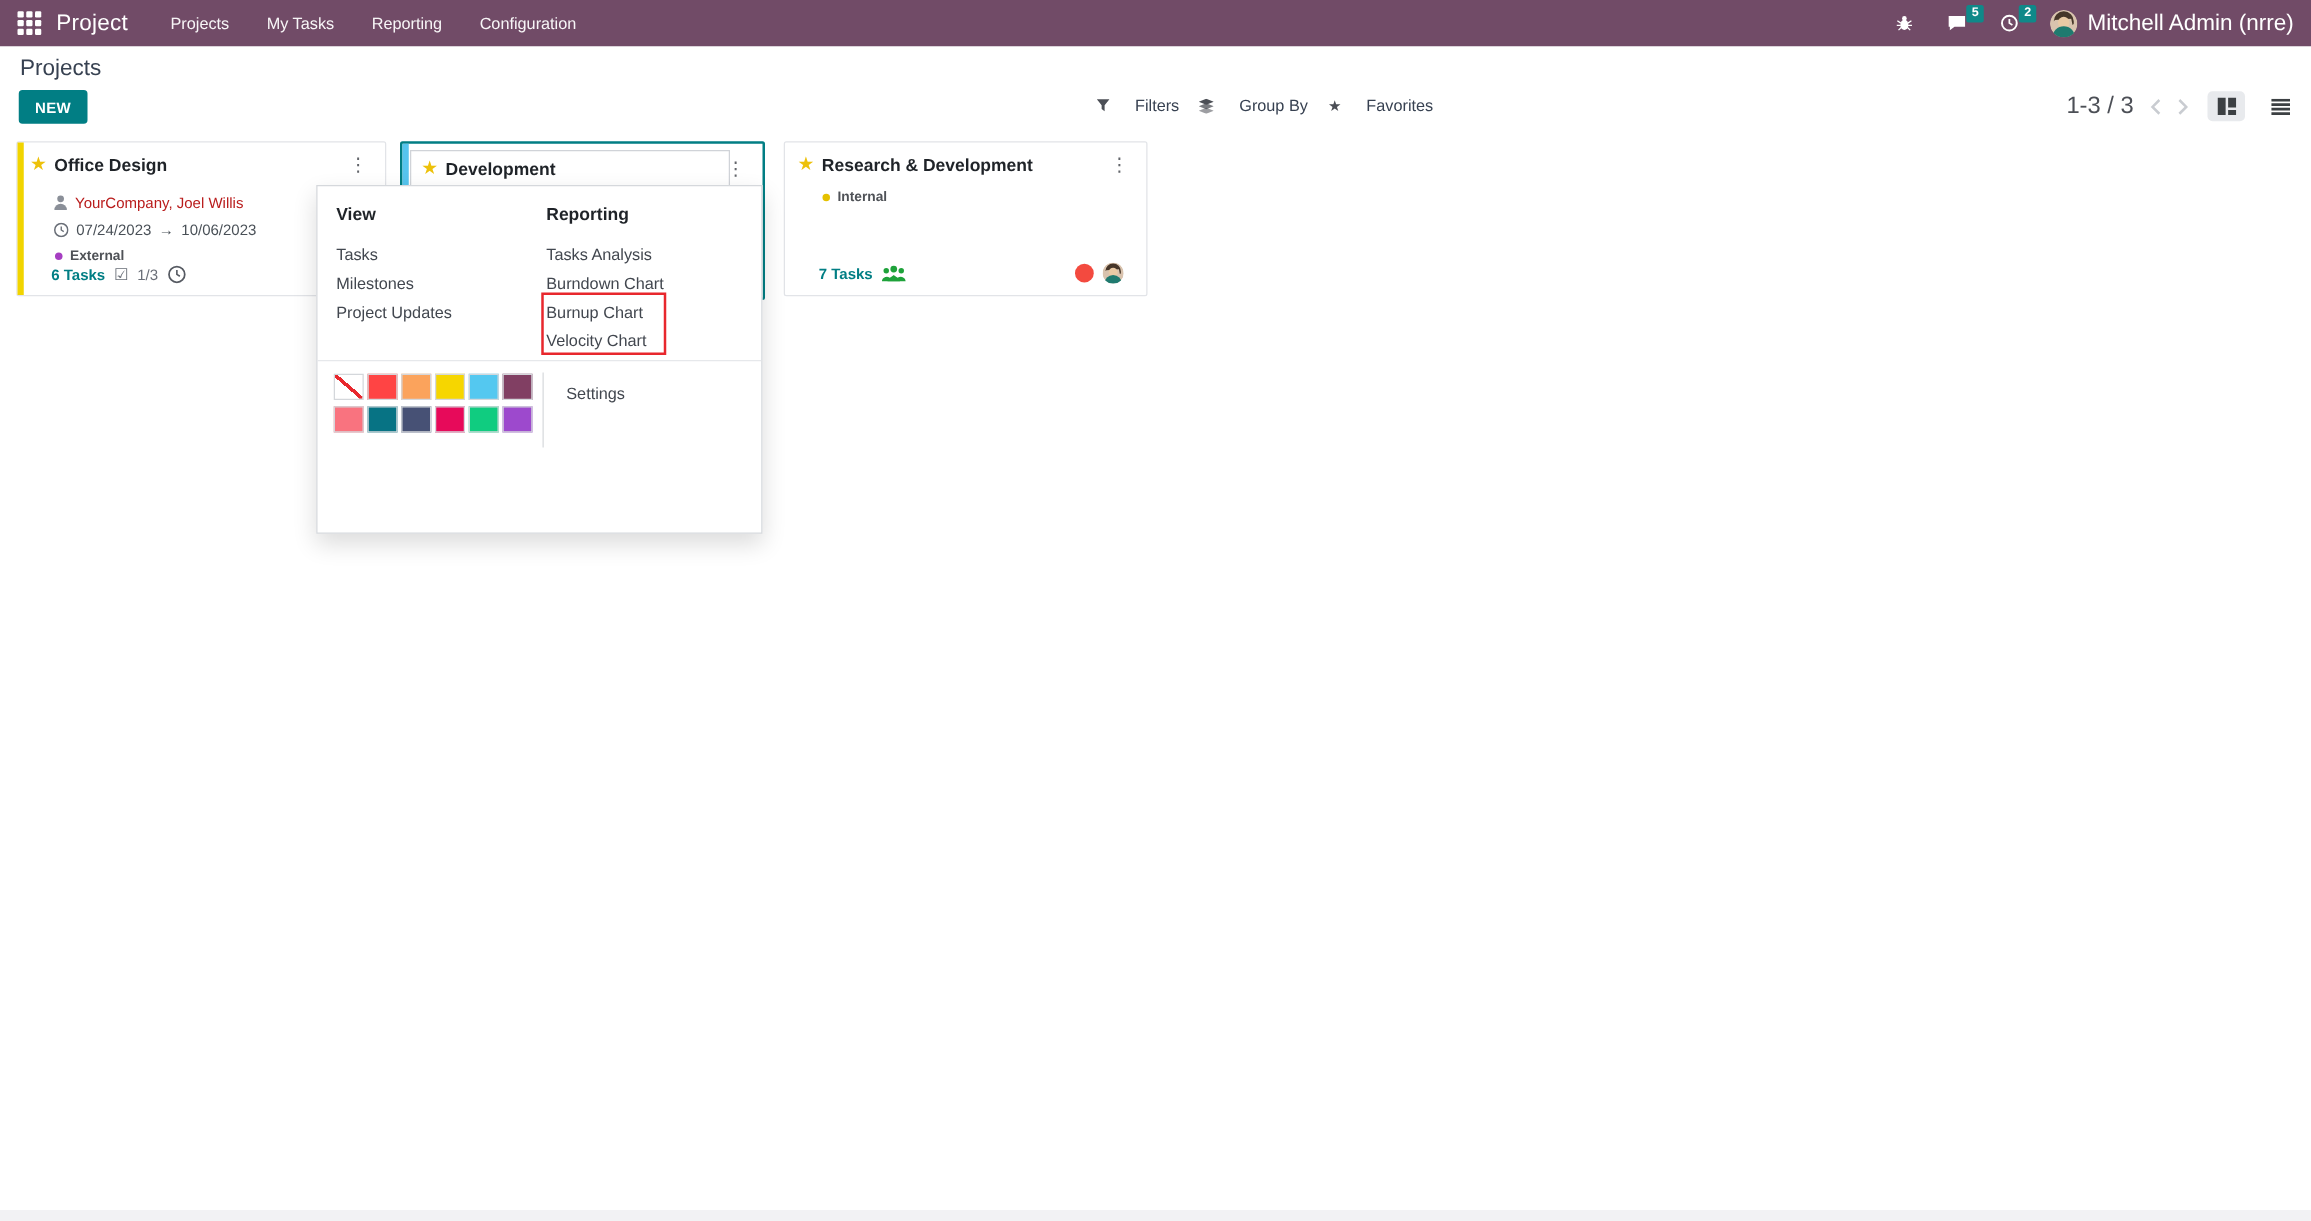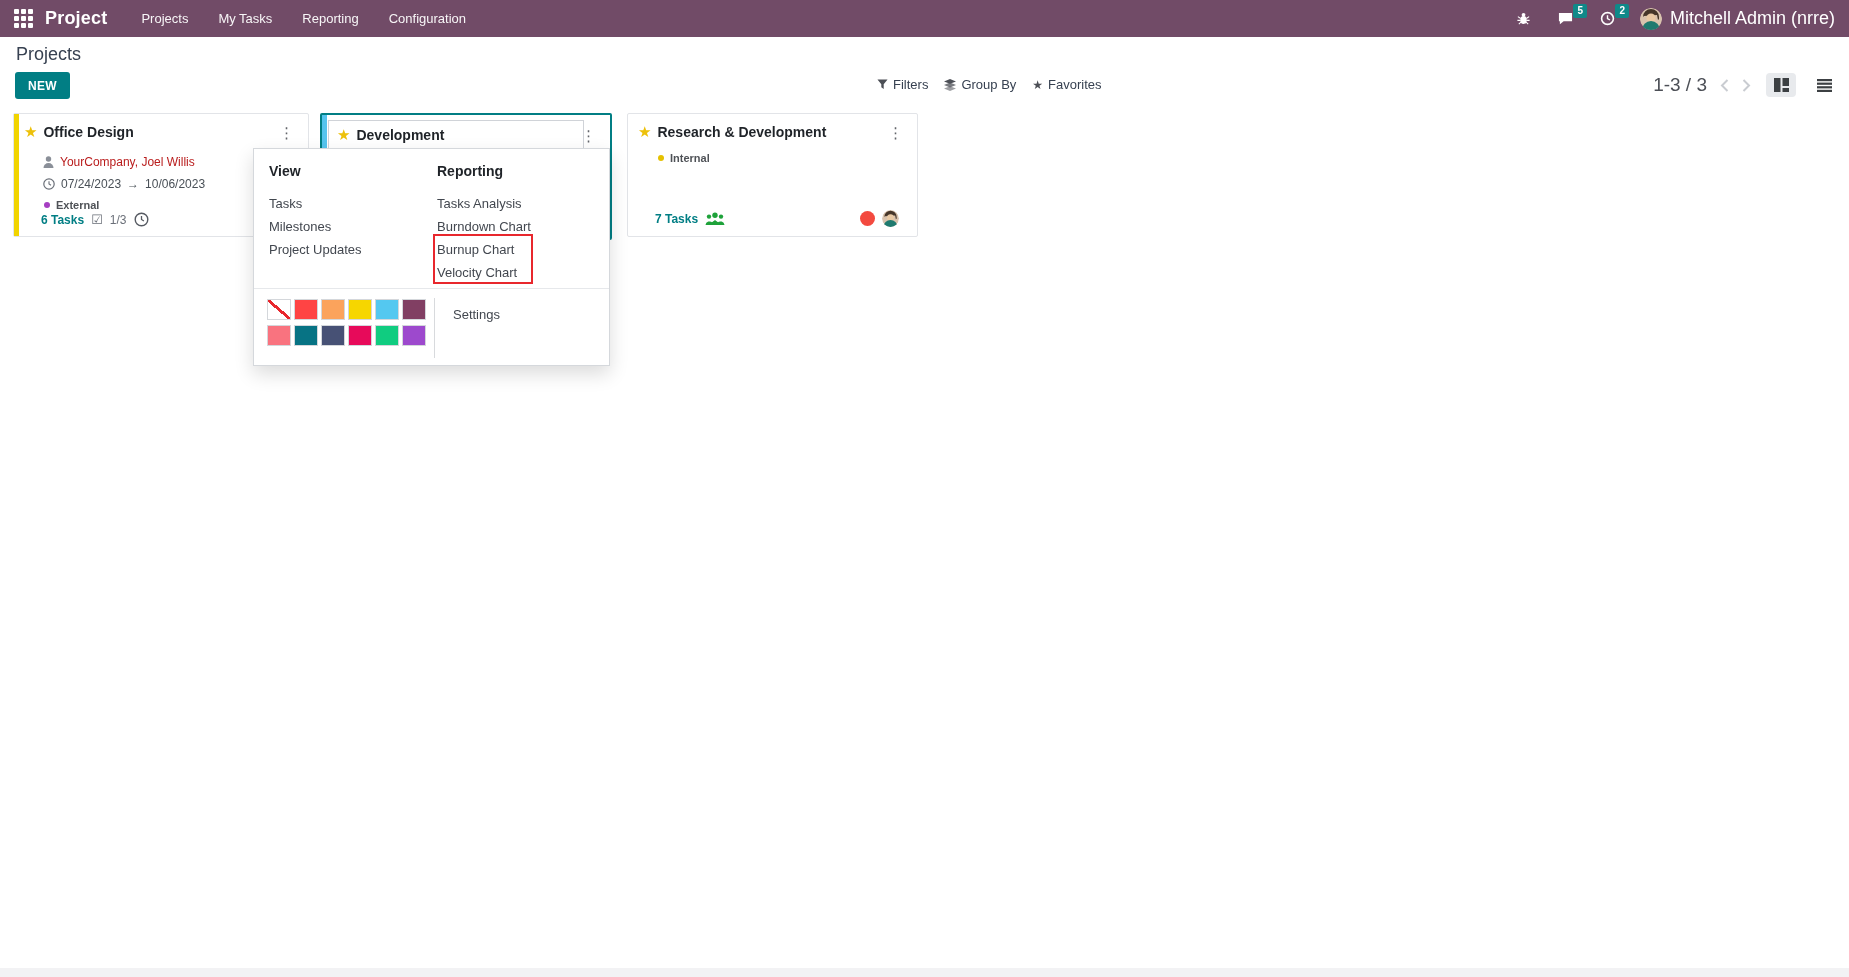--- a/index.html
+++ b/index.html
@@ -6,21 +6,21 @@
   html,body { width:1849px; height:977px; overflow:hidden; background:#fff;
     font-family:"Liberation Sans", sans-serif; color:#42474f; }
   .page { position:relative; width:1849px; height:977px; }
 
   
   .navbar { position:absolute; top:0; left:0; right:0; height:37px;
     display:flex; align-items:center; padding:0 14px; color:#fff; }
   .grid-icon { display:grid; grid-template-columns:repeat(3,5px); grid-template-rows:repeat(3,5px);
     gap:2px; margin-right:12px; cursor:pointer; }
   .grid-icon i { background:#fff; border-radius:1px; display:block; }
-  .app-name { font-size:18px; font-weight:bold; margin-right:34px; letter-spacing:.2px; }
+  .app-name { font-size:18px; font-weight:normal; margin-right:34px; letter-spacing:.2px; }
   .nav-menu { display:flex; gap:30px; font-size:13px; }
   .nav-menu .nav-item { cursor:pointer; opacity:.95; }
   .nav-right { margin-left:auto; display:flex; align-items:center; gap:22px; }
   .nav-ic { position:relative; width:20px; height:18px; display:flex; align-items:center;
     justify-content:center; cursor:pointer; }
   .badge { position:absolute; top:-6px; right:-11px; color:#fff; font-size:10px;
     line-height:14px; height:14px; padding:0 4px; border-radius:2px; font-weight:bold; }
   .nav-user { display:flex; align-items:center; gap:8px; font-size:18px; cursor:pointer; }
   .avatar { width:22px; height:22px; border-radius:50%; overflow:hidden; flex:none; }
 
@@ -34,21 +34,21 @@
   .searchbar input::placeholder { color:#b4b8bf; }
   .mag { flex:none; margin-left:6px; cursor:pointer; }
 
   
   .control-row { position:absolute; top:67px; left:0; right:0; height:36px; }
   .btn-new { position:absolute; left:15px; top:5px; height:27px; padding:0 13px;
     border:none; border-radius:3px; color:#fff; font-size:12px; font-weight:bold;
     letter-spacing:.3px; cursor:pointer; font-family:inherit; }
   .filter-group { position:absolute; left:877px; top:10px; display:flex; gap:16px;
     font-size:13px; color:#374151; }
-  .filter-item { display:flex; align-items:center; gap:5px; cursor:pointer; }
+  .filter-item { display:flex; align-items:center; gap:20px; cursor:pointer; }
   .fav-star { font-size:12px; color:#4c4f56; }
   .pager-group { position:absolute; right:10px; top:6px; display:flex; align-items:center; gap:9px; }
   .pager-text { font-size:19px; color:#4c4f56; margin-right:2px; }
   .pg-btn { cursor:pointer; display:flex; align-items:center; padding:2px; }
   .view-btn { width:30px; height:24px; display:flex; align-items:center; justify-content:center;
     border-radius:4px; cursor:pointer; margin-left:4px; }
   .view-btn.active { background:#e8eaed; }
 
   
   .kanban { position:absolute; top:0; left:0; right:0; bottom:0; }
@@ -75,21 +75,21 @@
   .check-count { font-size:12px; color:#6a6f78; }
   .status-dot { width:15px; height:15px; border-radius:50%; cursor:pointer; }
   .avatar-sm { width:17px; height:17px; border-radius:50%; overflow:hidden; cursor:pointer; }
 
   
   .reno-title-box { position:absolute; left:6px; top:5px; width:256px; height:29px;
     background:#fff; border:1px solid #d0d3d8; display:flex; align-items:center;
     gap:6px; padding-left:8px; }
 
   
-  .dropdown { position:absolute; left:253px; top:148px; width:357px; height:218px;
+  .dropdown { position:absolute; left:253px; top:148px; width:357px; height:279px;
     background:#fff; border:1px solid #d5d8dc; box-shadow:0 8px 18px rgba(0,0,0,.14);
     z-index:20; }
   .dd-col { position:absolute; top:14px; display:flex; flex-direction:column; }
   .dd-col.view { left:15px; }
   .dd-col.reporting { left:183px; }
   .dd-header { font-size:14px; font-weight:bold; color:#1f2328; margin-bottom:13px; }
   .dd-item { font-size:13px; color:#42474f; cursor:pointer; padding:5px 0; line-height:13px; }
   .hl-box { position:absolute; left:179px; top:85px; width:100px; height:50px;
     border:2px solid #e8272d; pointer-events:none; z-index:5; }
   .dd-divider { position:absolute; top:139px; left:0; right:0; height:1px; background:#e6e8eb; }

